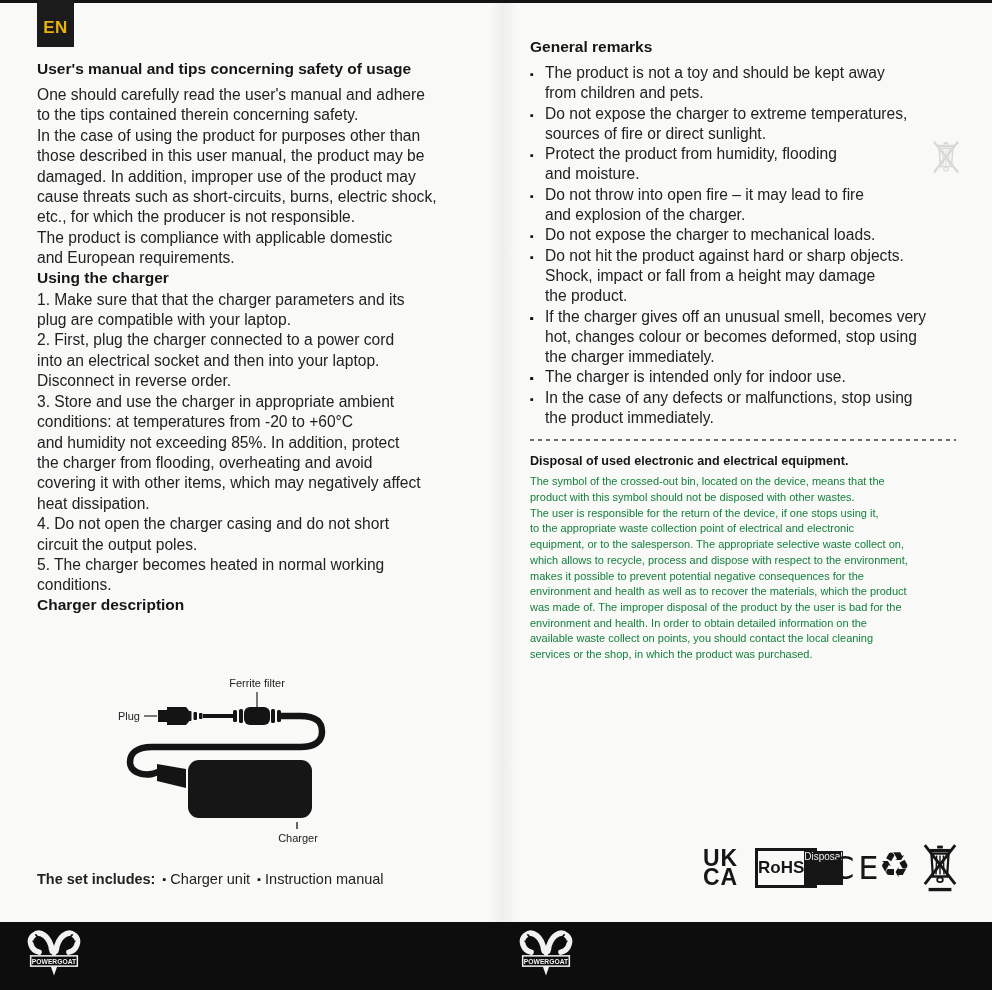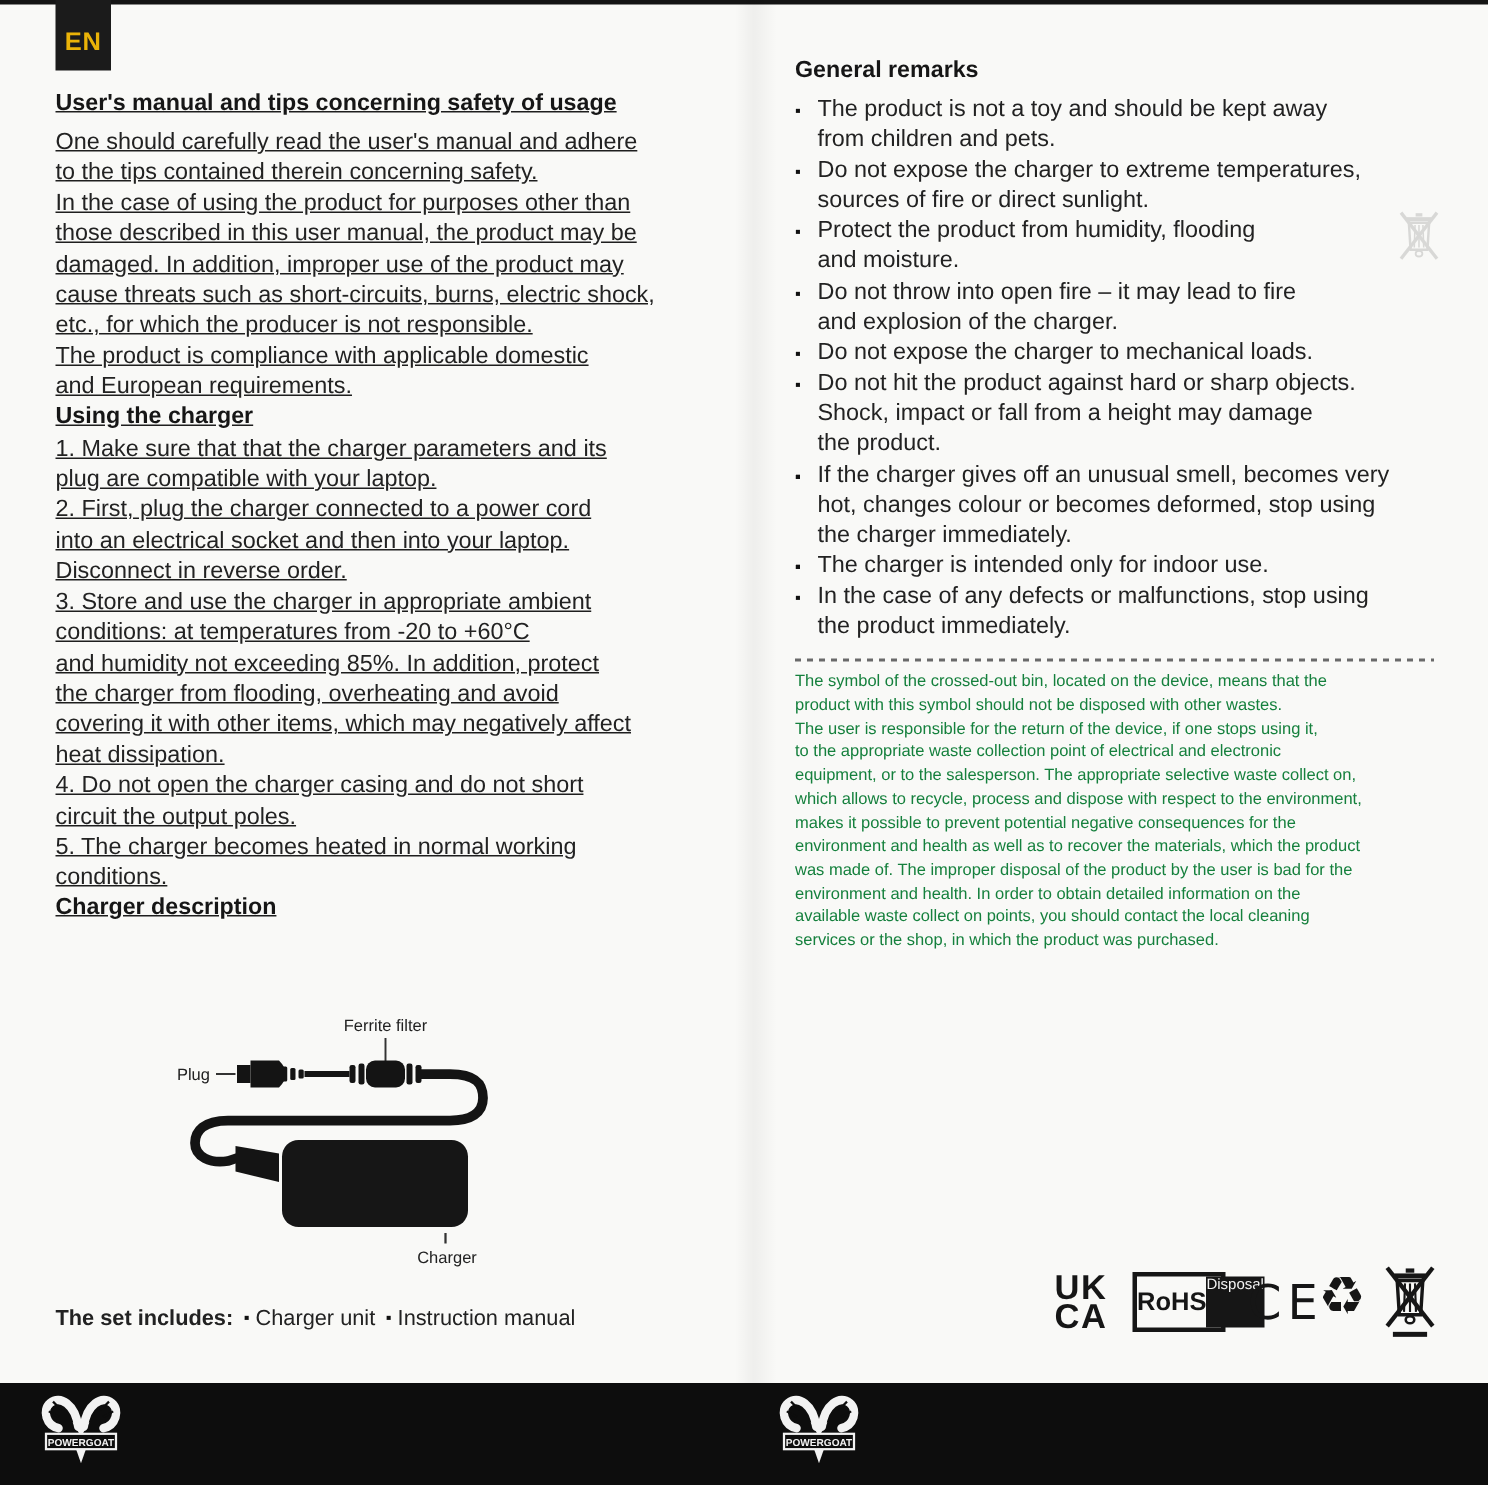--- a/index.html
+++ b/index.html
@@ -9,21 +9,21 @@
     font-family:"Liberation Sans","DejaVu Sans",sans-serif;
     color:#1e1e1e;
   }
   .top-strip{position:absolute;top:0;left:0;width:100%;height:3px;background:#141414;}
   .fold-shadow{position:absolute;top:0;left:490px;width:28px;height:922px;
     background:linear-gradient(90deg,rgba(0,0,0,0) 0%,rgba(0,0,0,0.045) 45%,rgba(0,0,0,0) 100%);}
   .en-badge{position:absolute;left:37px;top:0;width:37px;height:47px;background:#1b1b1b;
     display:flex;align-items:flex-end;justify-content:center;}
   .en-badge span{color:#eab308;font-weight:bold;font-size:17px;margin-bottom:9px;letter-spacing:0.5px;}
 
-  .col-left{position:absolute;left:37px;top:60px;width:456px;text-decoration:underline;}
+  .col-left{position:absolute;left:37px;top:60px;width:456px;}
   .col-right{position:absolute;left:530px;top:38px;width:432px;}
 
   h2.sec{font-size:15.5px;font-weight:bold;margin:0;color:#161616;}
   .body-text{font-size:15.6px;line-height:20.4px;margin:0;white-space:pre-line;color:#222;}
 
   .safety-head{margin-top:8px;}
   .safety-body{margin-top:7px;}
   .using-head{margin-top:11px;}
   .using-body{margin-top:3px;}
   .desc-head{margin-top:12px;}
@@ -177,20 +177,21 @@
     <li><span class="blt">▪</span><span class="txt">If the charger gives off an unusual smell, becomes very
 hot, changes colour or becomes deformed, stop using
 the charger immediately.</span></li>
     <li><span class="blt">▪</span></li>
     <li><span class="blt">▪</span><span class="txt">The charger is intended only for indoor use.</span></li>
     <li><span class="blt">▪</span><span class="txt">In the case of any defects or malfunctions, stop using
 the product immediately.</span></li>
   </ul>
 
   <div class="dashes"></div>
+  <h3 class="disposal-head">Disposal of used electronic and electrical equipment.</h3>
   <p class="disposal-body">The symbol of the crossed-out bin, located on the device, means that the
 product with this symbol should not be disposed with other wastes.
 The user is responsible for the return of the device, if one stops using it,
 to the appropriate waste collection point of electrical and electronic
 equipment, or to the salesperson. The appropriate selective waste collect on,
 which allows to recycle, process and dispose with respect to the environment,
 makes it possible to prevent potential negative consequences for the
 environment and health as well as to recover the materials, which the product
 was made of. The improper disposal of the product by the user is bad for the
 environment and health. In order to obtain detailed information on the

